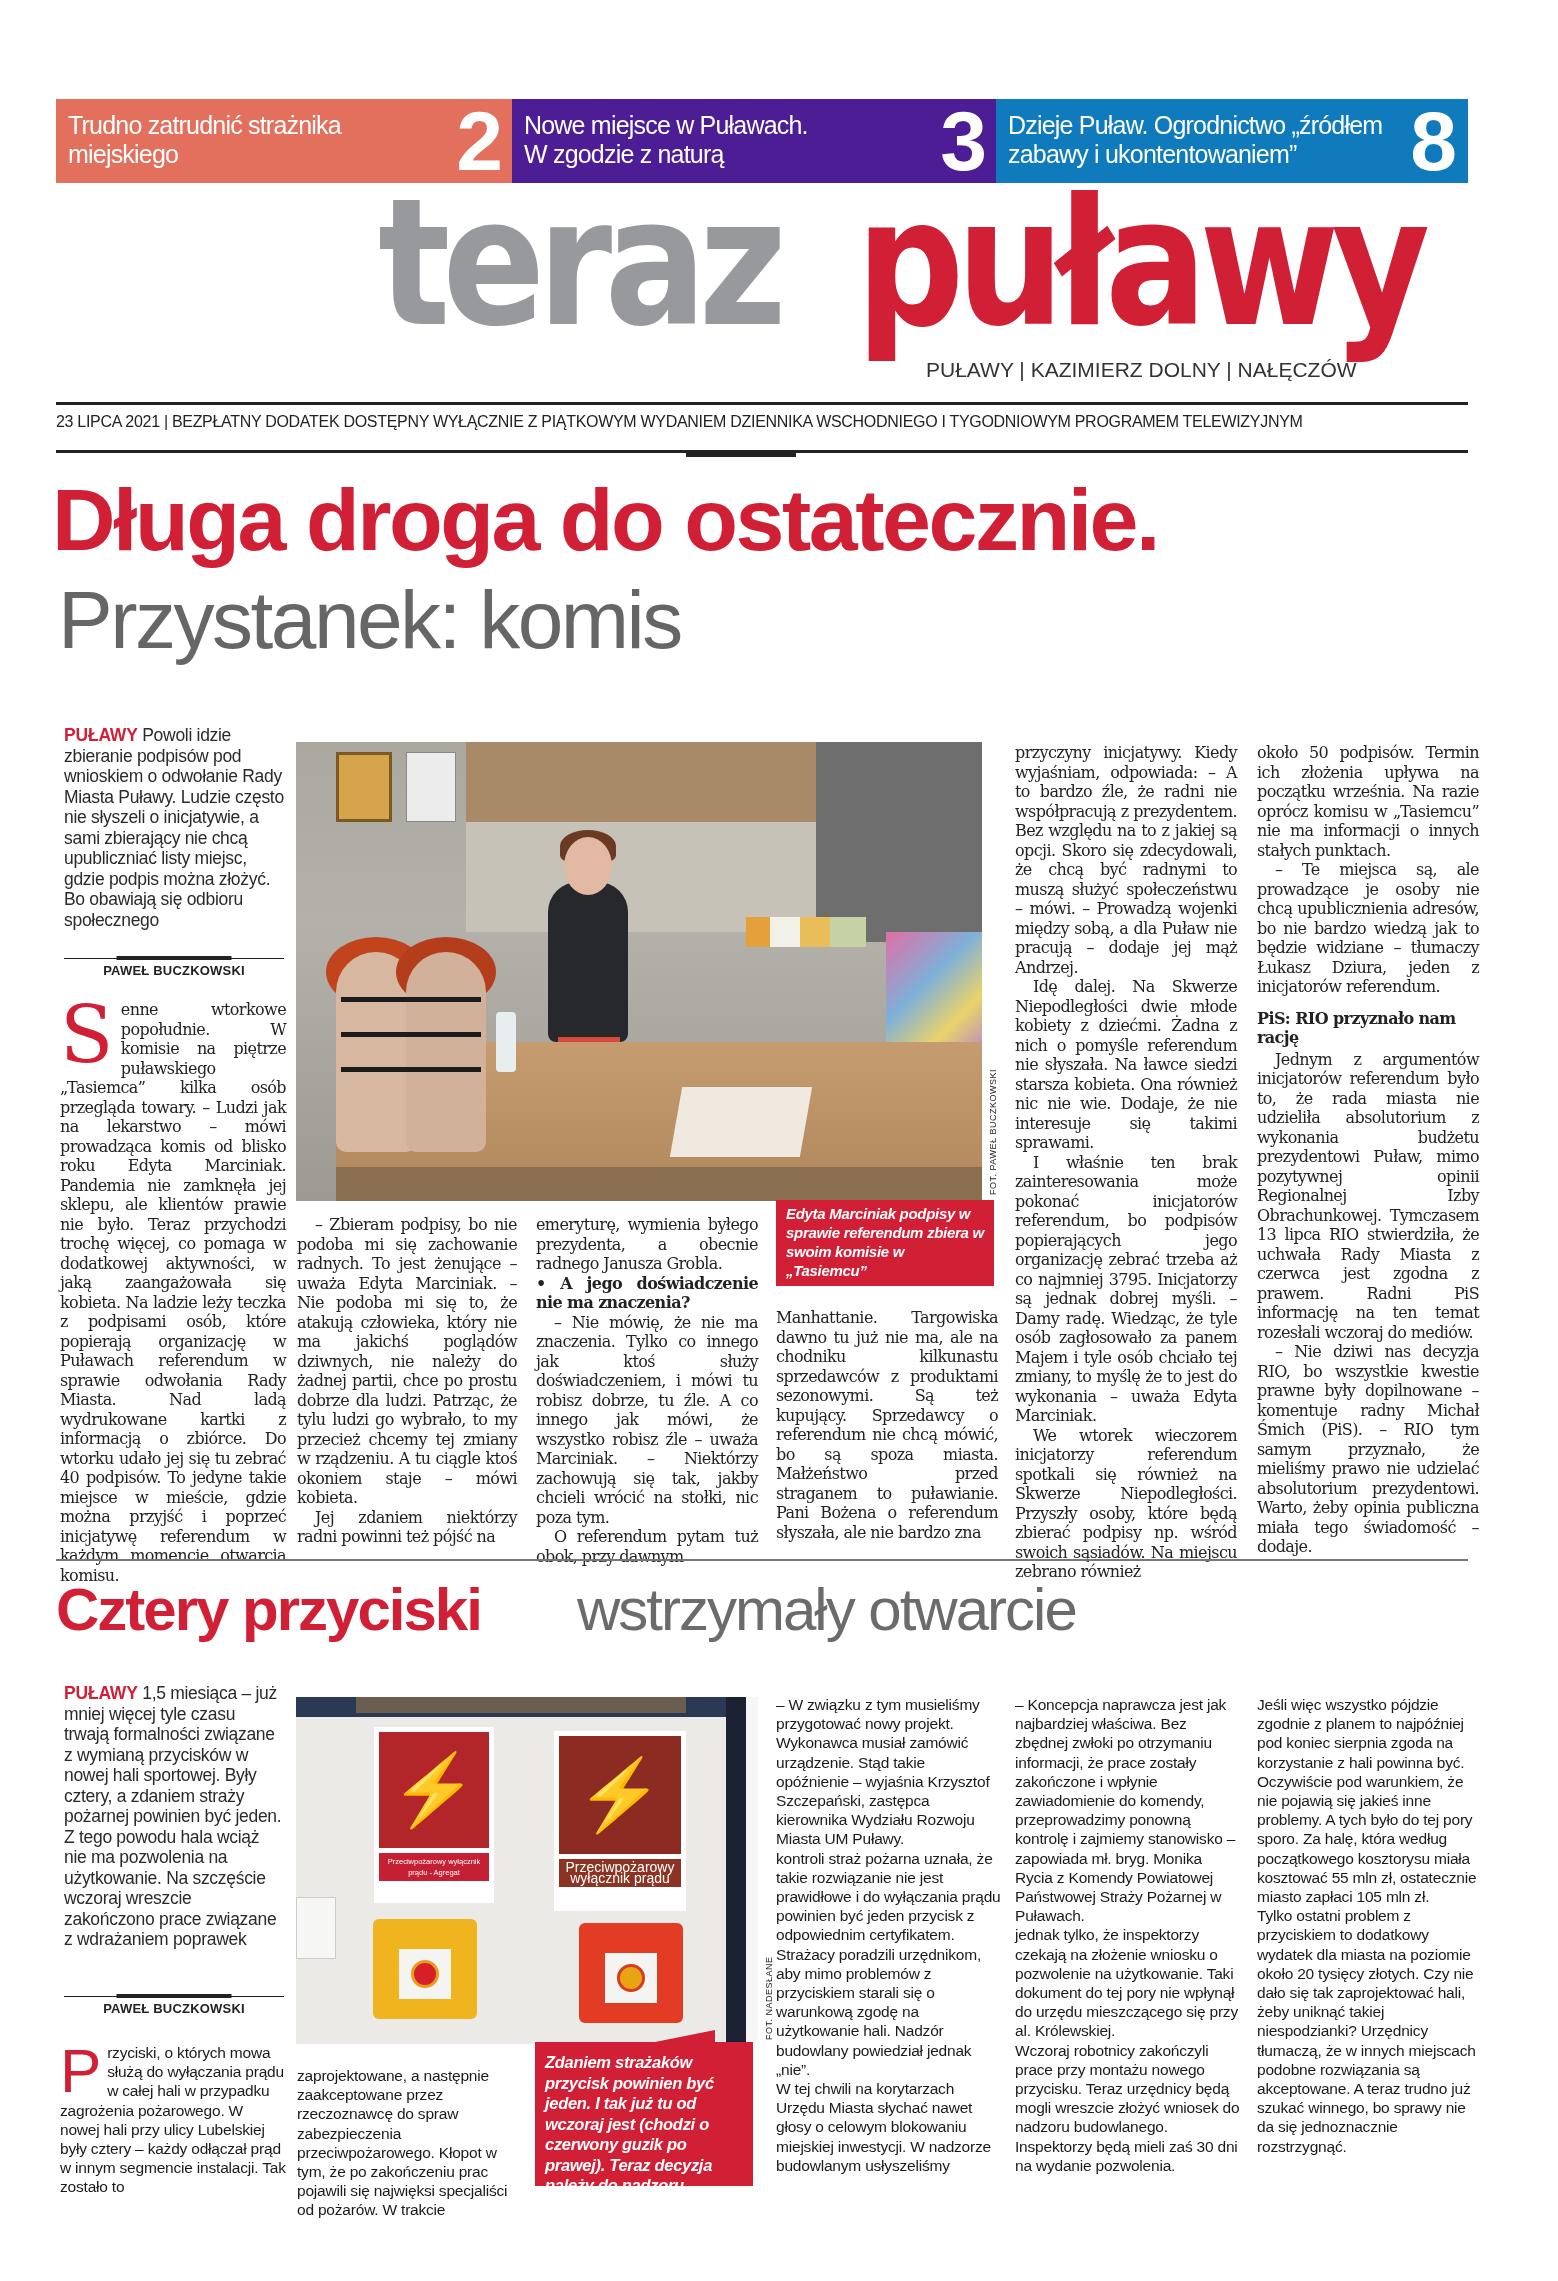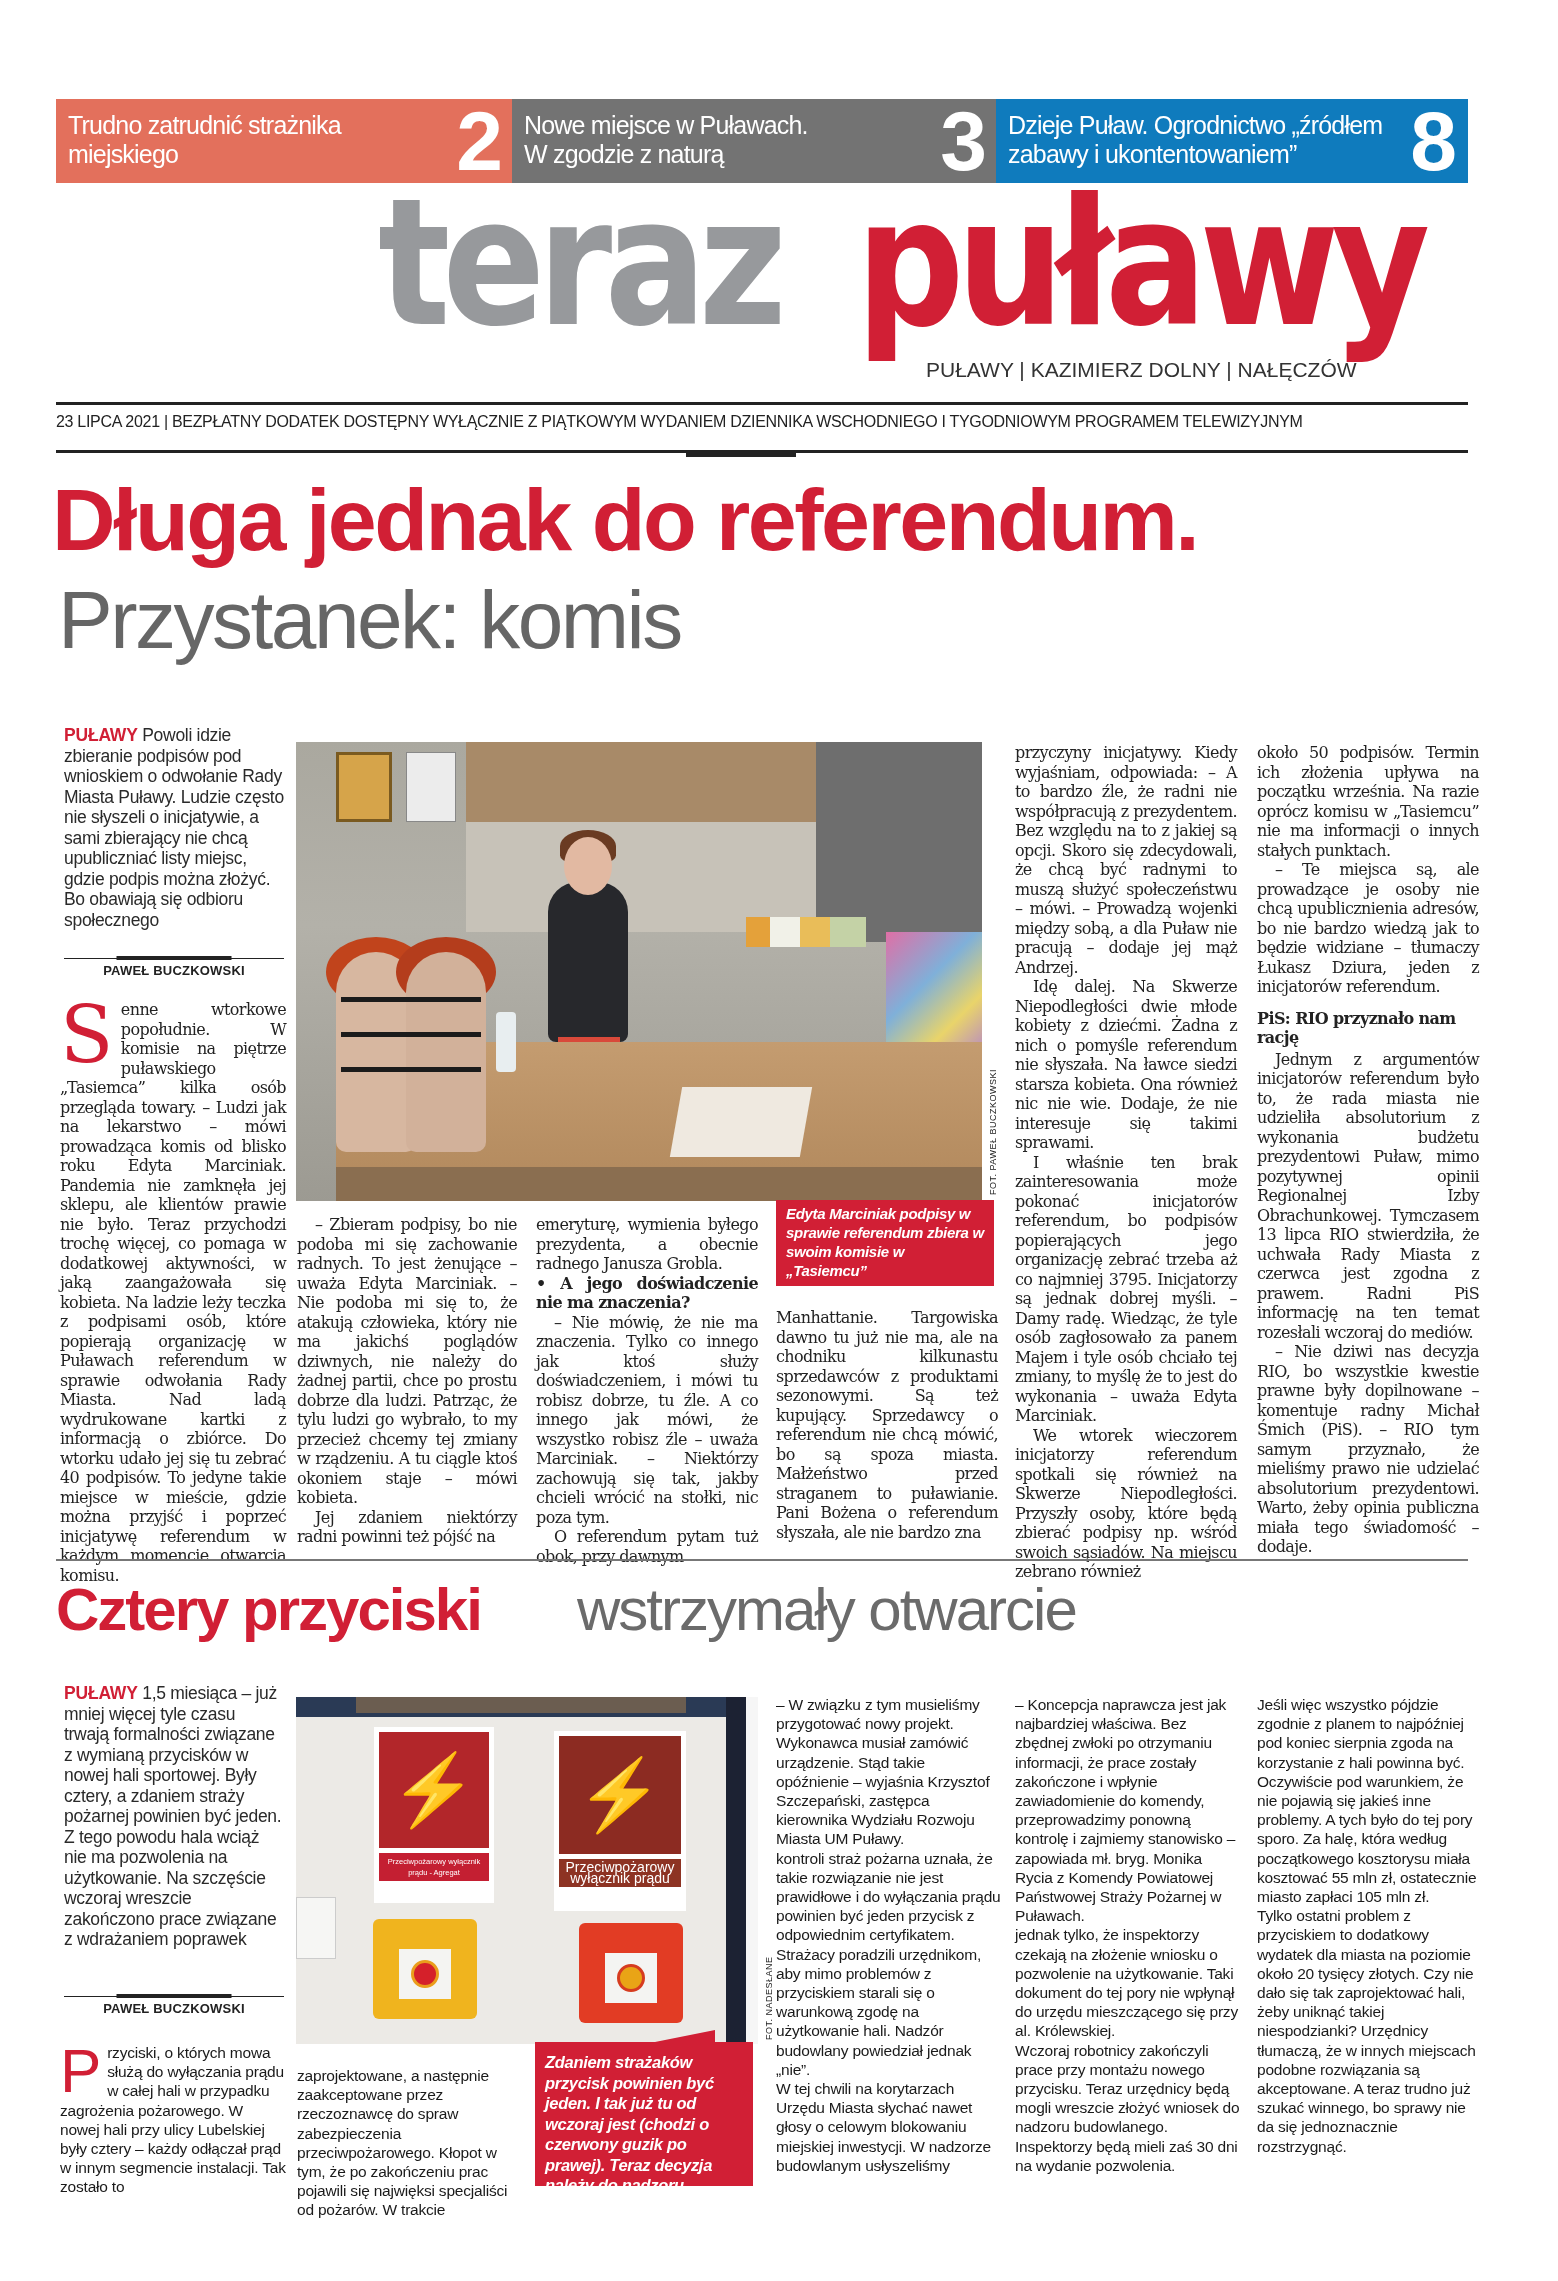--- a/index.html
+++ b/index.html
@@ -6,21 +6,21 @@
   html, body { width: 1558px; height: 2281px; background: #ffffff; overflow: hidden; }
   body { position: relative; font-family: "Liberation Sans", sans-serif; color: #1a1a1a; }
 
   
   .teasers { position: absolute; top: 99px; left: 56px; width: 1412px; height: 84px; display: flex; }
   .teaser { position: relative; height: 84px; color: #fff; font-family: "Liberation Sans", sans-serif; }
   .teaser .ttext { position: absolute; left: 12px; top: 12px; font-size: 25px; line-height: 29px; letter-spacing: -0.8px; }
   .teaser .tnum { position: absolute; top: -2px; font-size: 84px; font-weight: bold; line-height: 88px; letter-spacing: -3px; }
   .teaser-1 { width: 456px; background: #e3705c; }
   .teaser-1 .tnum { right: 12px; }
-  .teaser-2 { width: 484px; background: #737373; }
+  .teaser-2 { width: 484px; background: #4c1d95; }
   .teaser-2 .tnum { right: 12px; }
   .teaser-3 { width: 472px; background: #0f7bbd; }
   .teaser-3 .tnum { right: 14px; }
 
   
   .masthead { position: absolute; top: 200px; left: 378px; width: 1100px; height: 185px; }
   .logo-teraz { position: absolute; left: 0; top: -36px; font-size: 176px; font-weight: bold; color: #97999c; letter-spacing: -9px; line-height: 200px; font-family: "DejaVu Sans", sans-serif; transform: scaleX(0.86); transform-origin: left top; }
   .logo-pulawy { position: absolute; left: 478px; top: -36px; font-size: 176px; font-weight: bold; color: #d11f35; letter-spacing: -9px; line-height: 200px; font-family: "DejaVu Sans", sans-serif; transform: scaleX(0.86); transform-origin: left top; }
   .logo-sub { position: absolute; left: 548px; top: 158px; font-size: 21px; color: #333; letter-spacing: 0px; text-align: center; }
 
@@ -149,21 +149,21 @@
   <div class="logo-teraz">teraz</div>
   <div class="logo-pulawy">puławy</div>
   <div class="logo-sub">PUŁAWY | KAZIMIERZ DOLNY | NAŁĘCZÓW</div>
 </div>
 
 <div class="rule rule-top"></div>
 <div class="datebar">23 LIPCA 2021 |  BEZPŁATNY DODATEK DOSTĘPNY WYŁĄCZNIE Z PIĄTKOWYM WYDANIEM  DZIENNIKA WSCHODNIEGO I TYGODNIOWYM PROGRAMEM TELEWIZYJNYM</div>
 <div class="rule rule-bottom"></div>
 <div class="rule-notch"></div>
 
-<div class="h1-red">Długa jednak do referendum.</div>
+<div class="h1-red">Długa droga do ostatecznie.</div>
 <div class="h1-grey">Przystanek: komis</div>
 
 <div class="lead" style="left:64px; top:725px; width:220px;">
   <span class="loc">PUŁAWY</span><span> Powoli idzie zbieranie podpisów pod wnioskiem o odwołanie Rady Miasta Puławy. Ludzie często nie słyszeli o inicjatywie, a sami zbierający nie chcą upubliczniać listy miejsc, gdzie podpis można złożyć. Bo obawiają się odbioru społecznego</span>
 </div>
 <div class="byline-rule" style="left:64px; top:958px; width:220px;"></div>
 <div class="byline" style="left:64px; top:963px; width:220px;">PAWEŁ BUCZKOWSKI</div>
 
 <div class="col" style="left:60px; top:1000px; width:226px;">
   <p class="noind"><span class="dropcap">S</span><span>enne wtorkowe popołudnie. W komisie na piętrze puławskiego „Tasiemca” kilka osób przegląda towary. – Ludzi jak na lekarstwo – mówi prowadząca komis od blisko roku Edyta Marciniak. Pandemia nie zamknęła jej sklepu, ale klientów prawie nie było. Teraz przychodzi trochę więcej, co pomaga w dodatkowej aktywności, w jaką zaangażowała się kobieta. Na ladzie leży teczka z podpisami osób, które popierają organizację w Puławach referendum w sprawie odwołania Rady Miasta. Nad ladą wydrukowane kartki z informacją o zbiórce. Do wtorku udało jej się tu zebrać 40 podpisów. To jedyne takie miejsce w mieście, gdzie można przyjść i poprzeć inicjatywę referendum w każdym momencie otwarcia komisu.</span></p>

